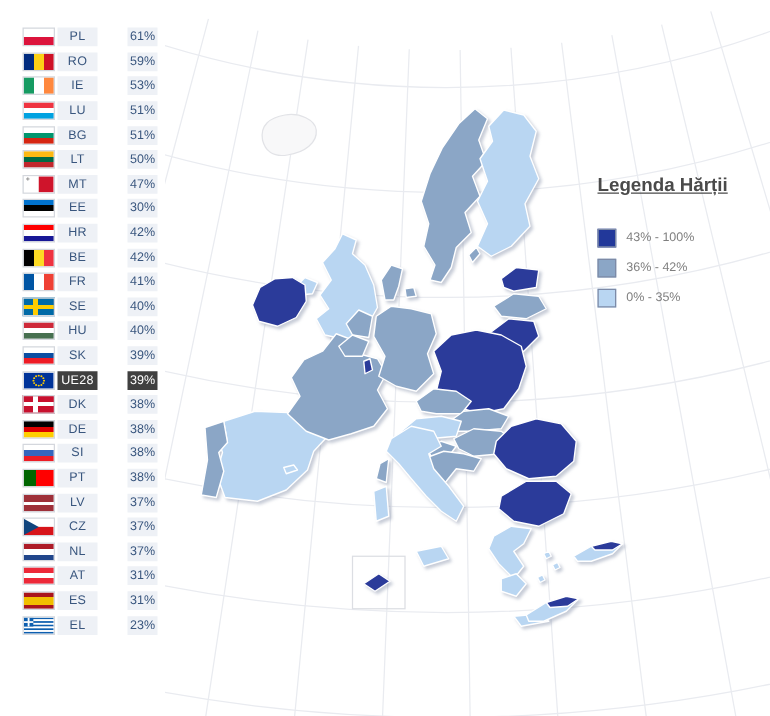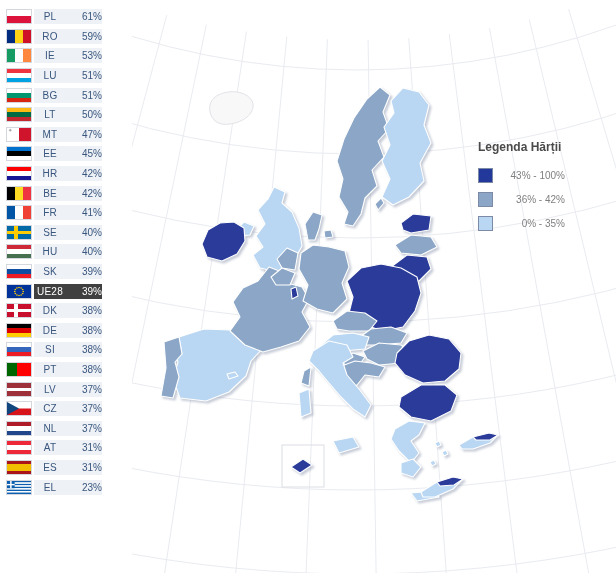--- a/index.html
+++ b/index.html
@@ -1,47 +1,47 @@
 <!DOCTYPE html>
 <html><head>
 <meta charset="utf-8">
 <style>
   html,body{margin:0;padding:0;background:#fff;}
   body{width:616px;height:573px;font-family:"Liberation Sans",sans-serif;}
   #app{position:relative;width:616px;height:573px;overflow:hidden;background:#fff;}
 
   
-  #sidebar{position:absolute;left:0;top:0;width:132px;padding-top:7px;}
+  #sidebar{position:absolute;left:12px;top:0;width:132px;padding-top:20px;}
   .row{height:19.6px;display:flex;align-items:center;}
   .flag{width:26px;height:15px;margin-left:6px;flex:0 0 26px;box-sizing:border-box;
         border:1px solid #d4d7dd;position:relative;overflow:hidden;background:#fff;}
   .flag svg{display:block;width:100%;height:100%;}
   .chip{height:15px;line-height:15px;background:#eef1f6;color:#39567e;font-size:10px;}
   .chip.code{width:32px;margin-left:2px;text-align:center;letter-spacing:.2px;}
-  .chip.pct{width:36px;margin-left:0;text-align:right;}
+  .chip.pct{width:24px;margin-left:24px;text-align:center;}
   .row.hl .chip{background:#404040;color:#ffffff;}
 
   
   #maparea{position:absolute;left:132px;top:0;width:484px;height:573px;}
   #qa{position:absolute;left:8px;top:5px;z-index:5;font-size:10px;color:#2a52a8;
       line-height:12.5px;display:grid;grid-template-columns:52px 420px;column-gap:4px;row-gap:7px;}
   #qa .lbl{white-space:nowrap;}
   svg#map{position:absolute;left:0;top:0;}
   #countries path{stroke:#ffffff;stroke-width:1.1;stroke-linejoin:round;stroke-linecap:round;}
   #countries{filter:drop-shadow(2px 2.5px 1.2px rgba(108,120,150,.38));}
   #graticule path, #graticule line{stroke:#e9ebf0;stroke-width:1;fill:none;}
   .ghost{fill:#f8f8f9;stroke:#e2e3e7;stroke-width:1;}
   .insetbox{fill:none;stroke:#dcdee3;stroke-width:1;}
 
   
   #legend{position:absolute;left:346px;top:140px;z-index:6;}
-  #legend .lt{font-size:12px;font-weight:bold;color:#4a4a4a;margin-bottom:14px;}
+  #legend .lt{font-size:15px;font-weight:bold;color:#4a4a4a;margin-bottom:26px;text-decoration:underline;}
   .litem{display:flex;align-items:center;margin-bottom:9px;}
   .lsw{width:13px;height:13px;border:1px solid #7d8aa6;margin-right:8px;flex:0 0 13px;}
-  .llabel{font-size:10px;color:#7f7f7f;width:64px;text-align:right;}
+  .llabel{font-size:10px;color:#7f7f7f;width:64px;text-align:left;}
 </style>
 </head>
 <body>
 
 <div id="app">
 
   <div id="sidebar">
       <div class="row">
         <span class="flag" style="background:linear-gradient(to bottom, #ffffff 0% 50%,#dc143c 50% 100%)"></span>
         <span class="chip code">PL</span>
@@ -80,21 +80,21 @@
       <rect x="2" y="2" width="3" height="1" fill="#9a9a9a"></rect>
             <rect x="3" y="1" width="1" height="3" fill="#9a9a9a"></rect>
           </svg>
         </span>
         <span class="chip code">MT</span>
         <span class="chip pct">47%</span>
       </div>
       <div class="row">
         <span class="flag" style="background:linear-gradient(to bottom, #0072ce 0% 33.333333333333336%,#000000 33.333333333333336% 66.66666666666667%,#ffffff 66.66666666666667% 100%)"></span>
         <span class="chip code">EE</span>
-        <span class="chip pct">45%</span>
+        <span class="chip pct">30%</span>
       </div>
       <div class="row">
         <span class="flag" style="background:linear-gradient(to bottom, #ff0000 0% 33.333333333333336%,#ffffff 33.333333333333336% 66.66666666666667%,#171796 66.66666666666667% 100%)"></span>
         <span class="chip code">HR</span>
         <span class="chip pct">42%</span>
       </div>
       <div class="row">
         <span class="flag" style="background:linear-gradient(to right, #000000 0% 33.333333333333336%,#fdda24 33.333333333333336% 66.66666666666667%,#ef3340 66.66666666666667% 100%)"></span>
         <span class="chip code">BE</span>
         <span class="chip pct">42%</span>

